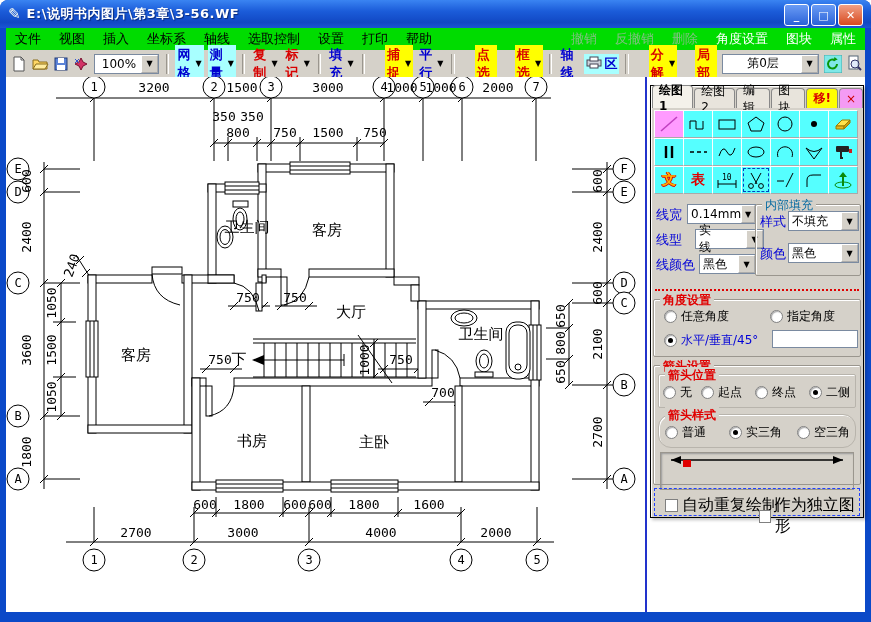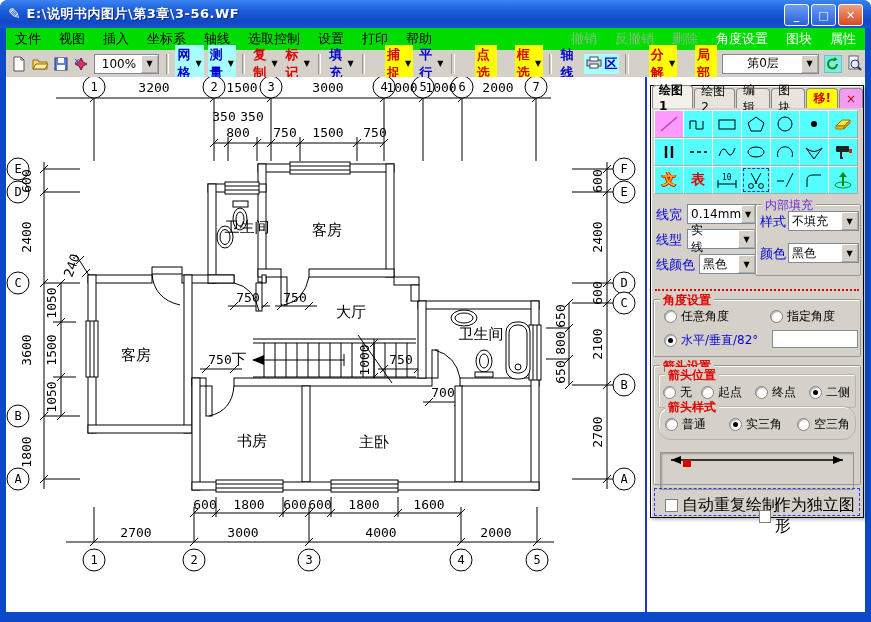--- a/index.html
+++ b/index.html
@@ -649,32 +649,32 @@
           </svg>
         </div>
       </div>
 
     <span class="tlabel" style="left:5px;top:120px;">线宽</span>
     <div class="pcombo" style="left:36px;top:118px;width:64px;">
       <span class="cval">0.14mm</span>
       <span class="cbtn">▼</span>
     </div>
     <span class="tlabel" style="left:5px;top:145px;text-align:center;">线型</span>
-    <div class="pcombo" style="left:36px;top:143px;width:64px;gap:28px;">
+    <div class="pcombo" style="left:44px;top:143px;width:64px;gap:28px;">
       <span class="cval">实线</span>
       <span class="cbtn">▼</span>
     </div>
     <span class="tlabel" style="left:5px;top:170px;">线颜色</span>
     <div class="pcombo" style="left:48px;top:168px;width:52px;">
       <span class="cval">黑色</span>
       <span class="cbtn">▼</span>
     </div>
 
     <div class="group" style="left:104px;top:118px;width:104px;height:70px;">
-      <span class="gtitle" style="color:#6d28d9;">内部填充</span>
+      <span class="gtitle" style="color:#0369a1;">内部填充</span>
       <span class="tlabel" style="left:4px;top:8px;">样式</span>
       <div class="pcombo" style="left:32px;top:6px;width:66px;">
         <span class="cval">不填充</span>
         <span class="cbtn">▼</span>
       </div>
       <span class="tlabel" style="left:4px;top:40px;">颜色</span>
       <div class="pcombo" style="left:32px;top:38px;width:66px;">
         <span class="cval">黑色</span>
         <span class="cbtn">▼</span>
       </div>
@@ -687,21 +687,21 @@
       <span id="angle-r0" class="radio" style="left:10px;top:8px;">
           <span class="rdot"></span>
           <span>任意角度</span>
         </span>
       <span id="angle-r1" class="radio" style="left:116px;top:8px;">
           <span class="rdot"></span>
           <span>指定角度</span>
         </span>
       <span id="angle-r2" class="radio on" style="left:10px;top:32px;color:#0000d8;">
           <span class="rdot"></span>
-          <span>水平/垂直/82°</span>
+          <span>水平/垂直/45°</span>
         </span>
       <input style="position: absolute; left: 118px; top: 30px; width: 80px; height: 14px; border: 1px solid rgb(122, 138, 160);" value="">
     </div>
 
     <div class="group" style="left:2px;top:279px;width:206px;height:118px;">
       <span class="gtitle glabel">箭头设置</span>
       <div class="group" style="left:4px;top:8px;width:196px;height:32px;border-color:#b8b4ac;">
         <span class="gtitle glabel">箭头位置</span>
         <span class="radio" style="left:4px;top:9px;">
             <span class="rdot"></span>
@@ -713,21 +713,21 @@
           </span>
         <span class="radio" style="left:96px;top:9px;">
             <span class="rdot"></span>
             <span>终点</span>
           </span>
         <span class="radio on" style="left:150px;top:9px;">
             <span class="rdot"></span>
             <span>二侧</span>
           </span>
       </div>
-      <div class="group" style="left:4px;top:40px;width:196px;height:32px;border-color:#b8b4ac;border-radius:13px;">
+      <div class="group" style="left:4px;top:48px;width:196px;height:32px;border-color:#b8b4ac;border-radius:13px;">
         <span class="gtitle glabel">箭头样式</span>
         <span class="radio" style="left:6px;top:9px;">
             <span class="rdot"></span>
             <span>普通</span>
           </span>
         <span class="radio on" style="left:70px;top:9px;">
             <span class="rdot"></span>
             <span>实三角</span>
           </span>
         <span class="radio" style="left:138px;top:9px;">

